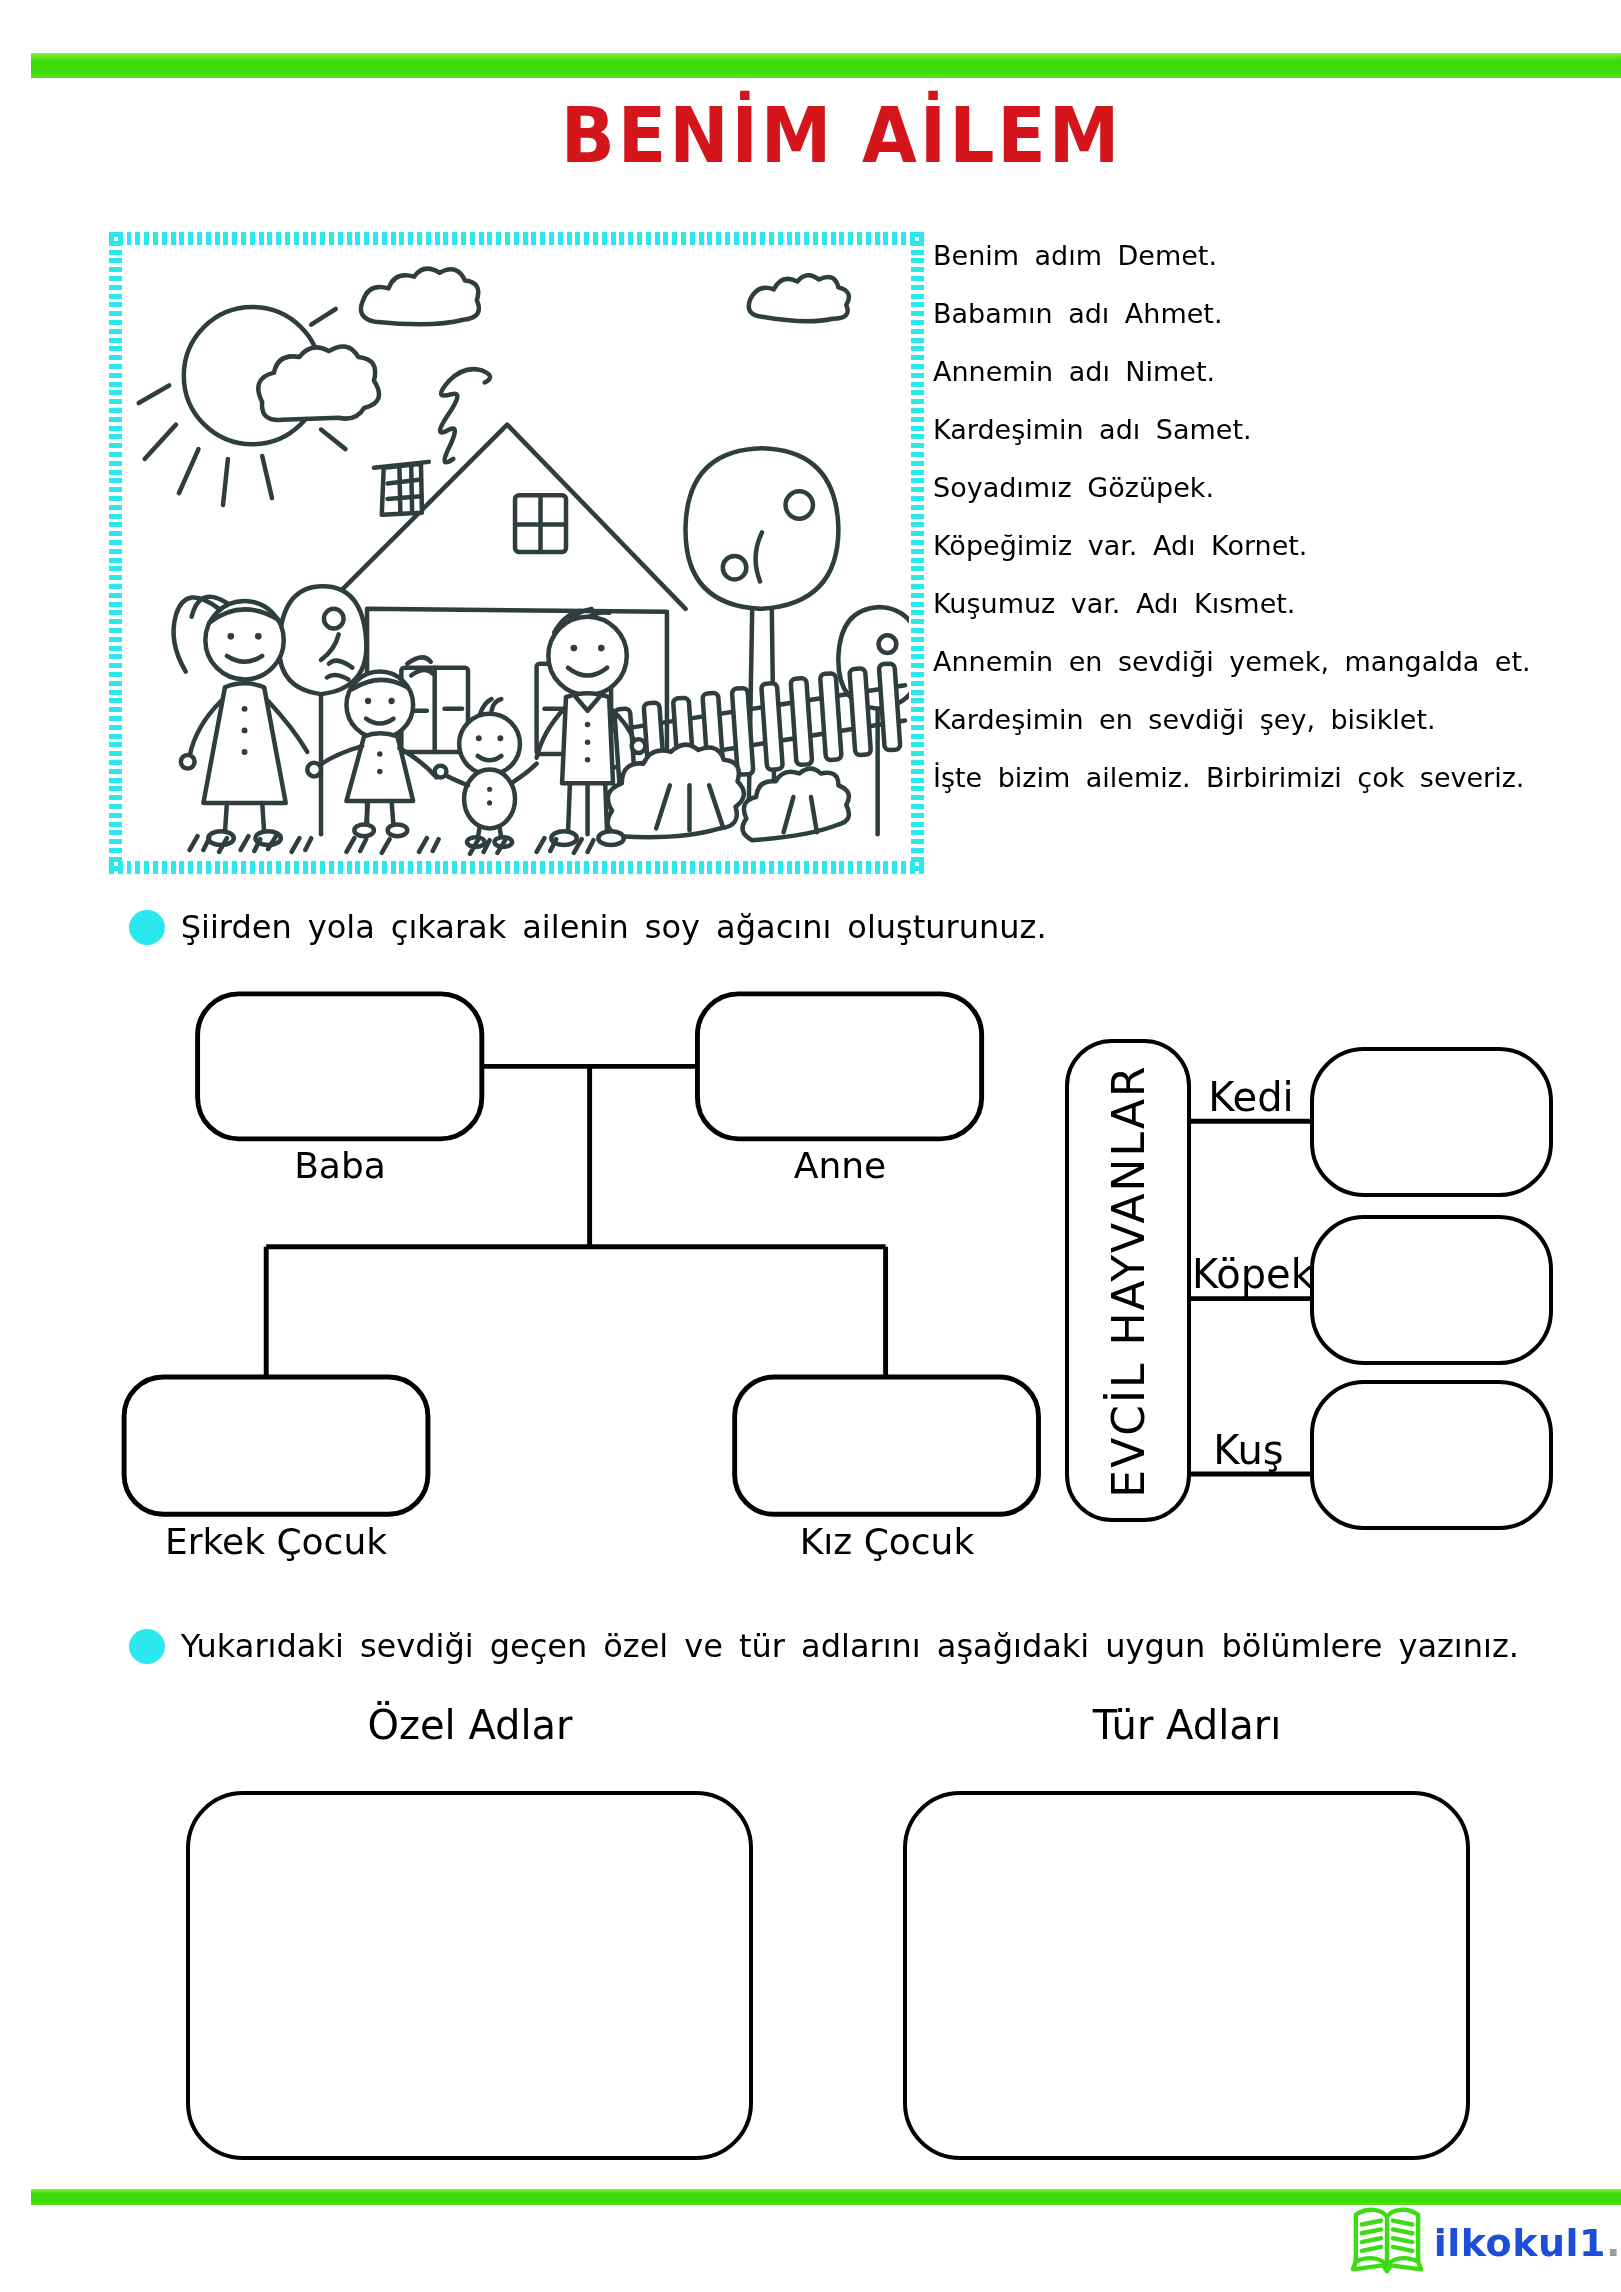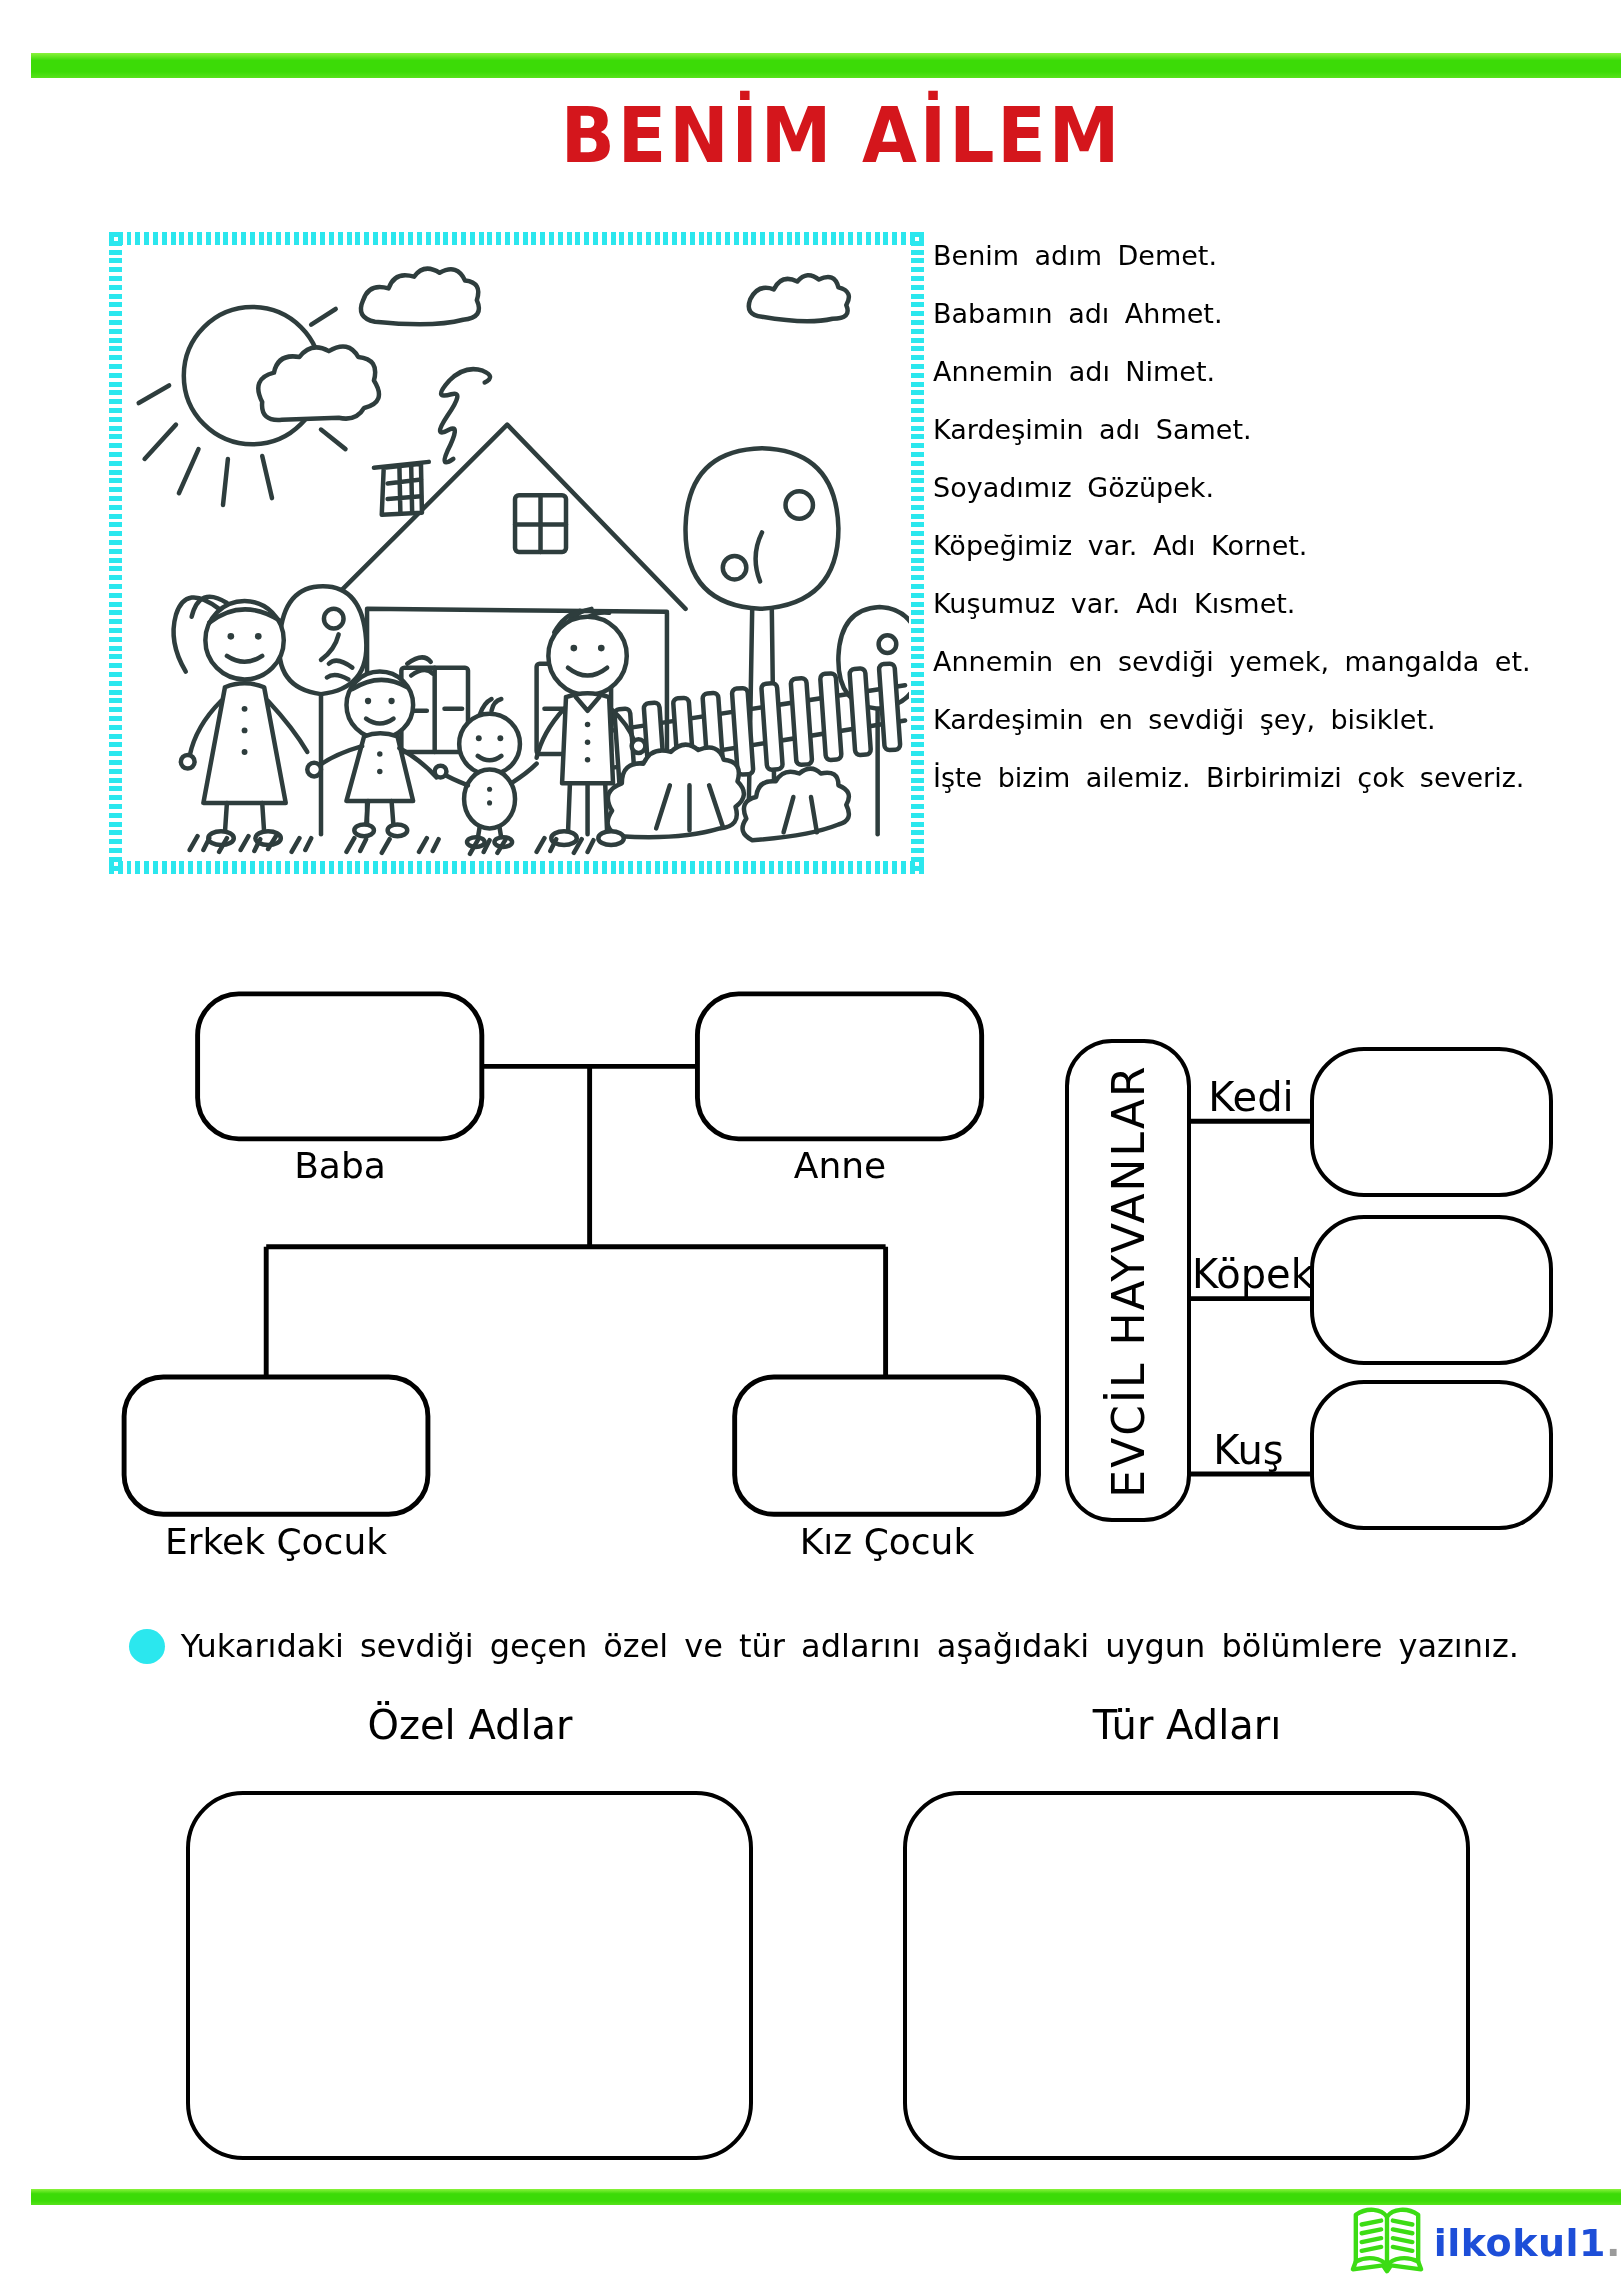--- a/index.html
+++ b/index.html
@@ -250,20 +250,24 @@
     <div class="poem-line">Annemin adı Nimet.</div>
     <div class="poem-line">Kardeşimin adı Samet.</div>
     <div class="poem-line">Soyadımız Gözüpek.</div>
     <div class="poem-line">Köpeğimiz var. Adı Kornet.</div>
     <div class="poem-line">Kuşumuz var. Adı Kısmet.</div>
     <div class="poem-line">Annemin en sevdiği yemek, mangalda et.</div>
     <div class="poem-line">Kardeşimin en sevdiği şey, bisiklet.</div>
     <div class="poem-line">İşte bizim ailemiz. Birbirimizi çok severiz.</div>
   </div>
 
+  <div class="task-row" id="task1">
+    <div class="bullet"></div>
+    <div class="task-text">Şiirden yola çıkarak ailenin soy ağacını oluşturunuz.</div>
+  </div>
 
   <svg class="abs" id="tree-svg" viewBox="0 1000 1654 612">
     <rect class="diag" x="170" y="1014" width="290" height="148" rx="42"></rect>
     <rect class="diag" x="680" y="1014" width="290" height="148" rx="42"></rect>
     <path class="diag" d="M460,1088 L680,1088"></path>
     <path class="diag" d="M570,1088 L570,1272"></path>
     <path class="diag" d="M240,1272 L872,1272"></path>
     <path class="diag" d="M240,1272 L240,1405"></path>
     <path class="diag" d="M872,1272 L872,1405"></path>
     <rect class="diag" x="95" y="1405" width="310" height="140" rx="40"></rect>

